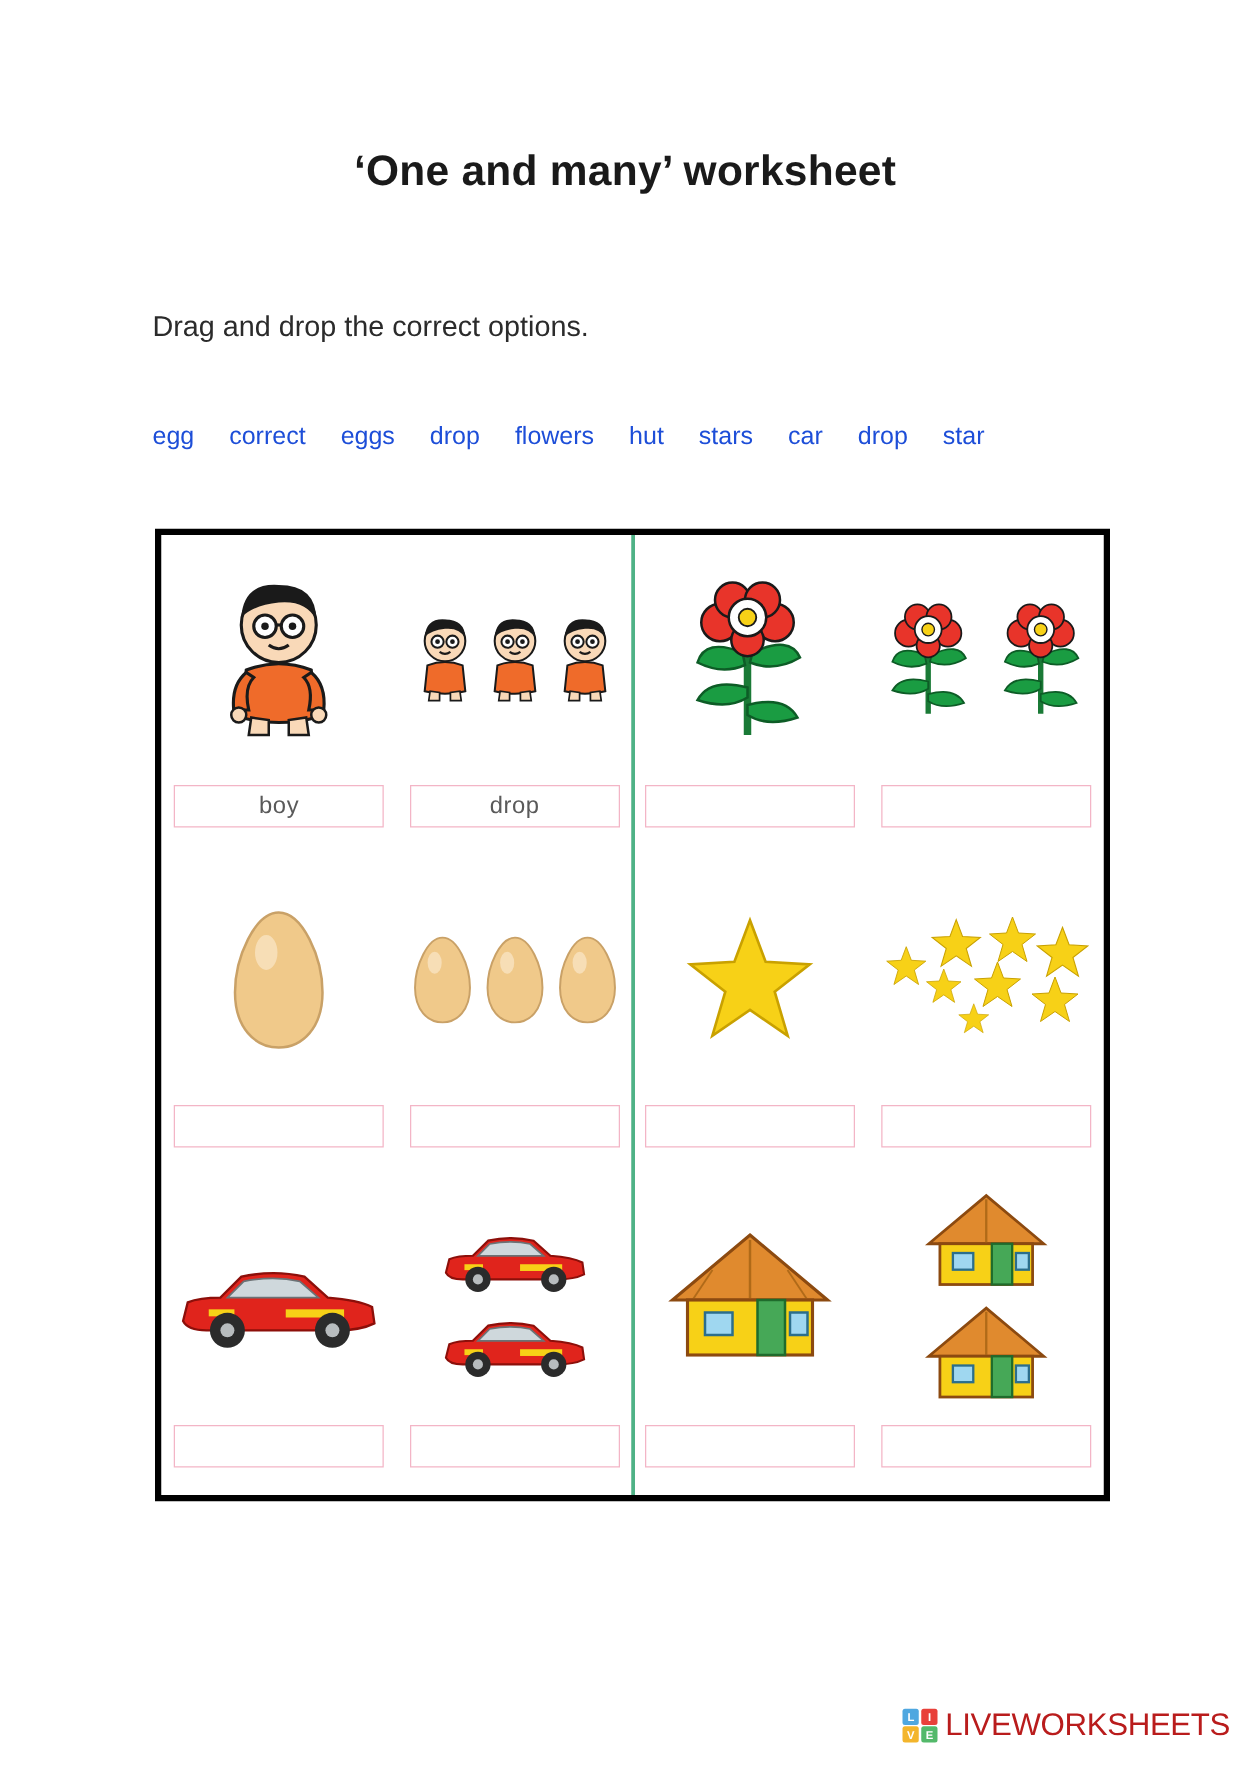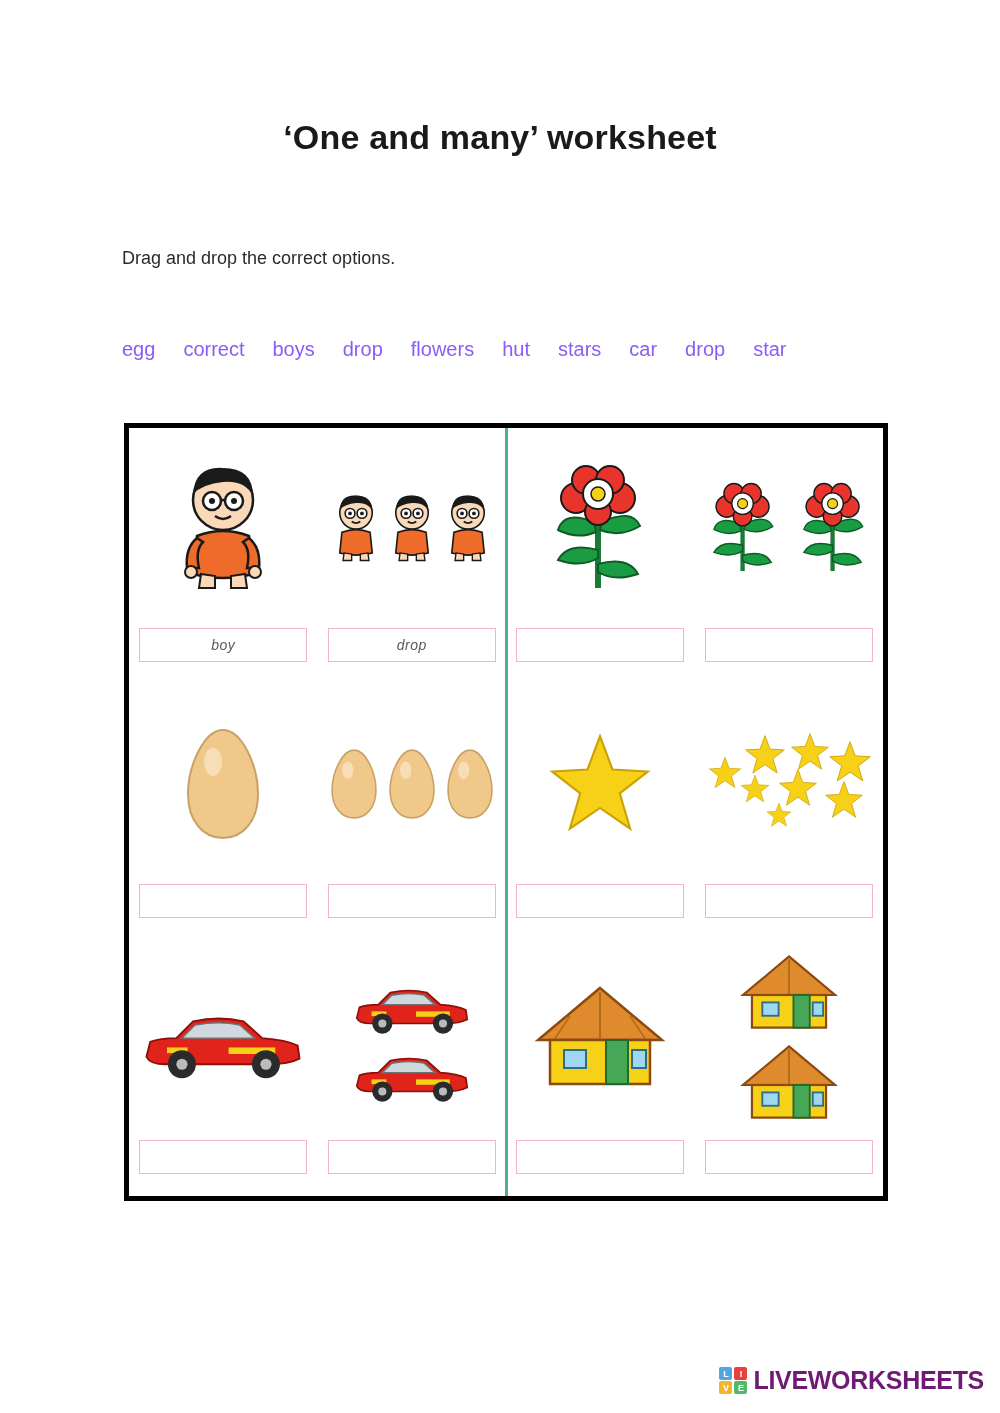--- a/index.html
+++ b/index.html
@@ -25,34 +25,34 @@
     font-size: 34px;
     font-weight: bold;
     letter-spacing: 0.2px;
     color: #1a1a1a;
   }
 
   .instruction {
     position: absolute;
     top: 248px;
     left: 122px;
-    font-size: 18px;
+    font-size: 23px;
     color: #2b2b2b;
   }
 
   .wordbank {
     position: absolute;
     top: 338px;
     left: 122px;
     width: 780px;
     display: flex;
     align-items: baseline;
     gap: 0;
     font-size: 20px;
-    color: #8b5cf6;
+    color: #1d4ed8;
   }
   .word {
     margin-right: 28px;
     cursor: pointer;
     white-space: nowrap;
   }
 
   
   .grid-box {
     position: absolute;
@@ -98,24 +98,23 @@
     gap: 4px;
   }
   .answer-box {
     width: 168px;
     height: 34px;
     border: 1.5px solid #f3b5c6;
     background: #ffffff;
     display: flex;
     align-items: center;
     justify-content: center;
-    font-size: 14px;
+    font-size: 19px;
     color: #555555;
     letter-spacing: 0.5px;
-    font-style: italic;
   }
   .answer-box.filled { color: #5a5a5a; }
 
   
   svg { display: block; overflow: visible; }
 
   
   .footer {
     position: absolute;
     right: 16px;
@@ -134,38 +133,38 @@
     font-size: 9px; font-weight: bold; color: #ffffff;
     border-radius: 2px;
   }
   .lw-l { background: #4fa7e0; }
   .lw-i { background: #e8403a; }
   .lw-v { background: #f3b52c; }
   .lw-e { background: #53b96a; }
   .lw-stack { display: flex; flex-direction: column; gap: 1px; }
   .lw-text {
     font-size: 25px;
-    font-weight: bold;
-    color: #701a75;
+    font-weight: normal;
+    color: #b91c1c;
     letter-spacing: -0.3px;
   }
 </style>
 </head>
 <body>
 
 <div class="page">
 
   <div class="title">‘One and many’ worksheet</div>
 
   <div class="instruction">Drag and drop the correct options.</div>
 
   <div class="wordbank">
     <span class="word">egg</span>
     <span class="word">correct</span>
-    <span class="word">boys</span>
+    <span class="word">eggs</span>
     <span class="word">drop</span>
     <span class="word">flowers</span>
     <span class="word">hut</span>
     <span class="word">stars</span>
     <span class="word">car</span>
     <span class="word">drop</span>
     <span class="word">star</span>
   </div>
 
   <div class="grid-box">

